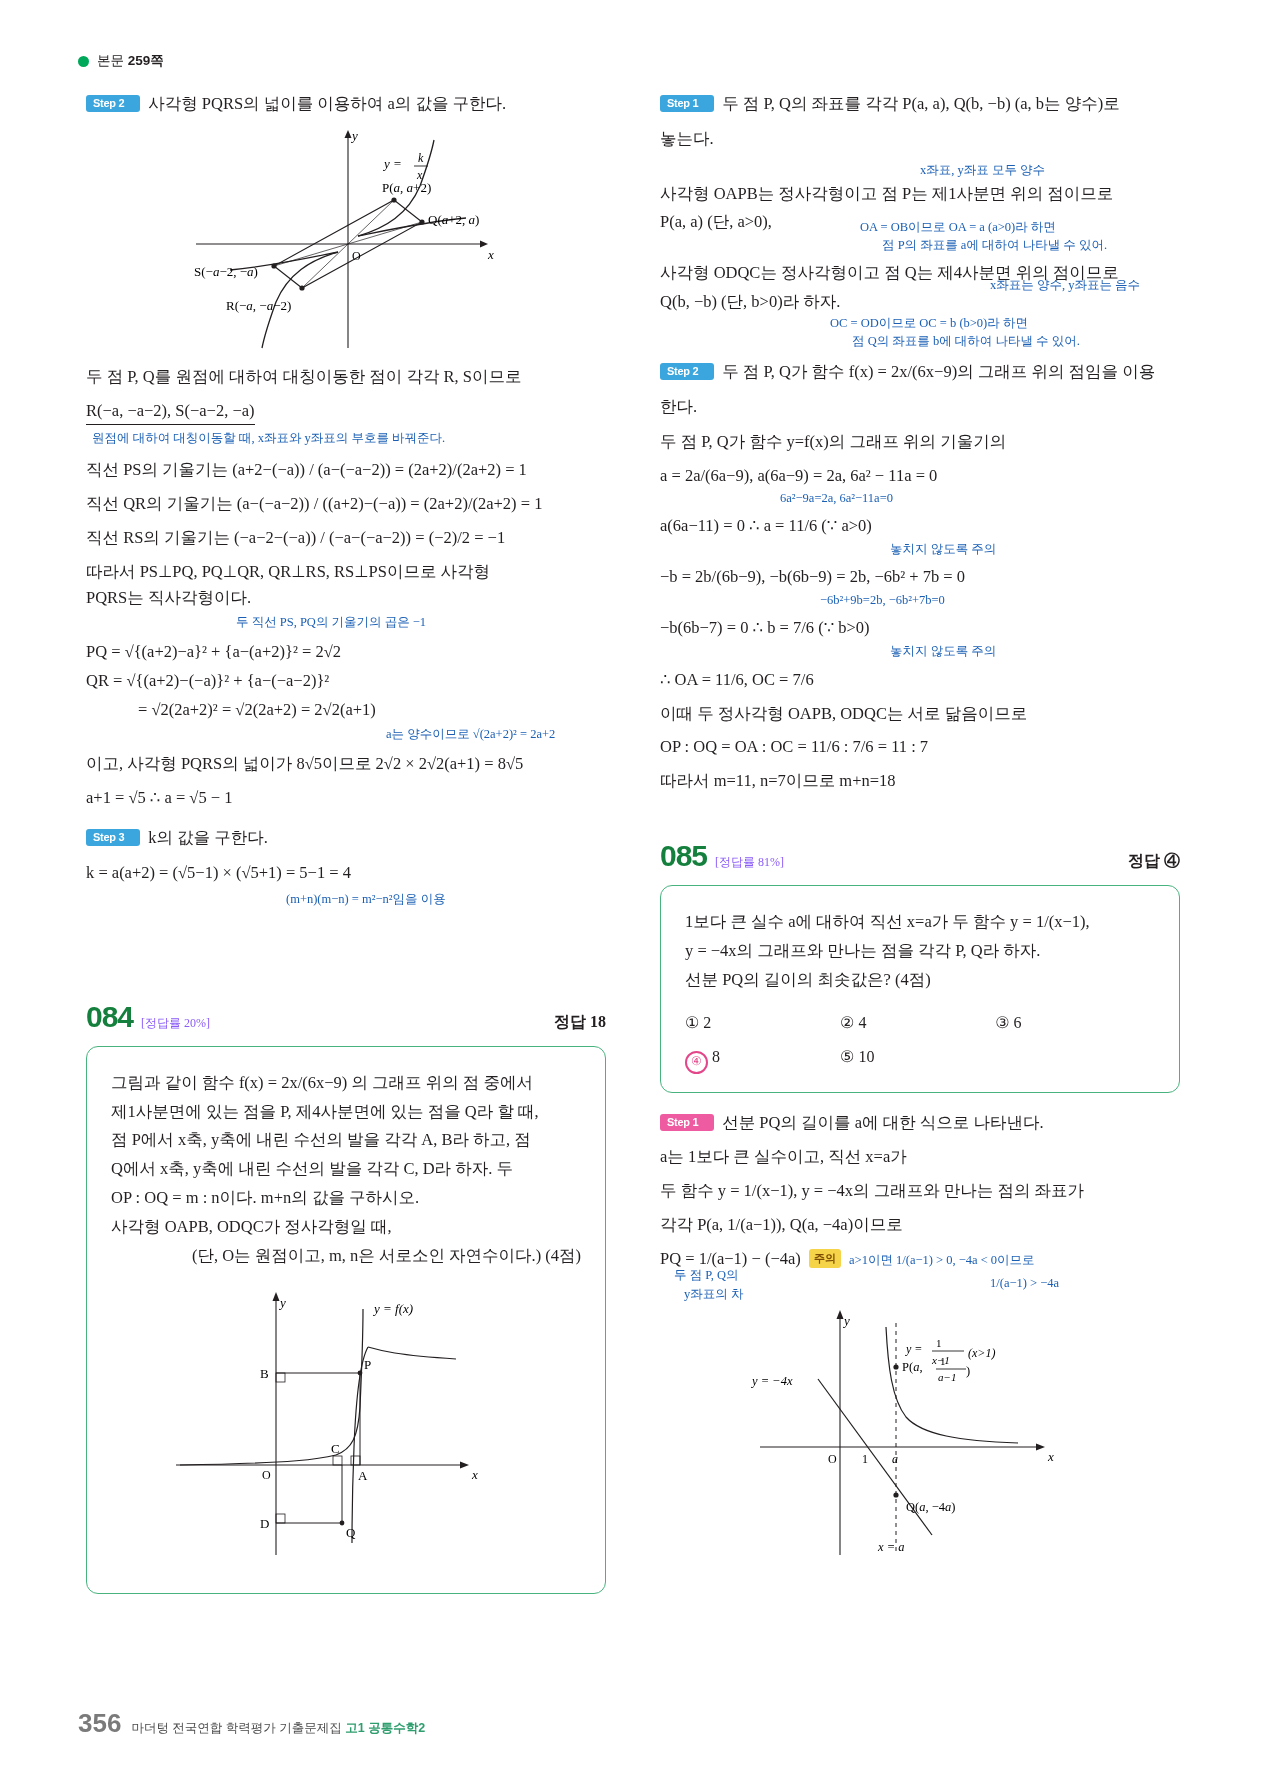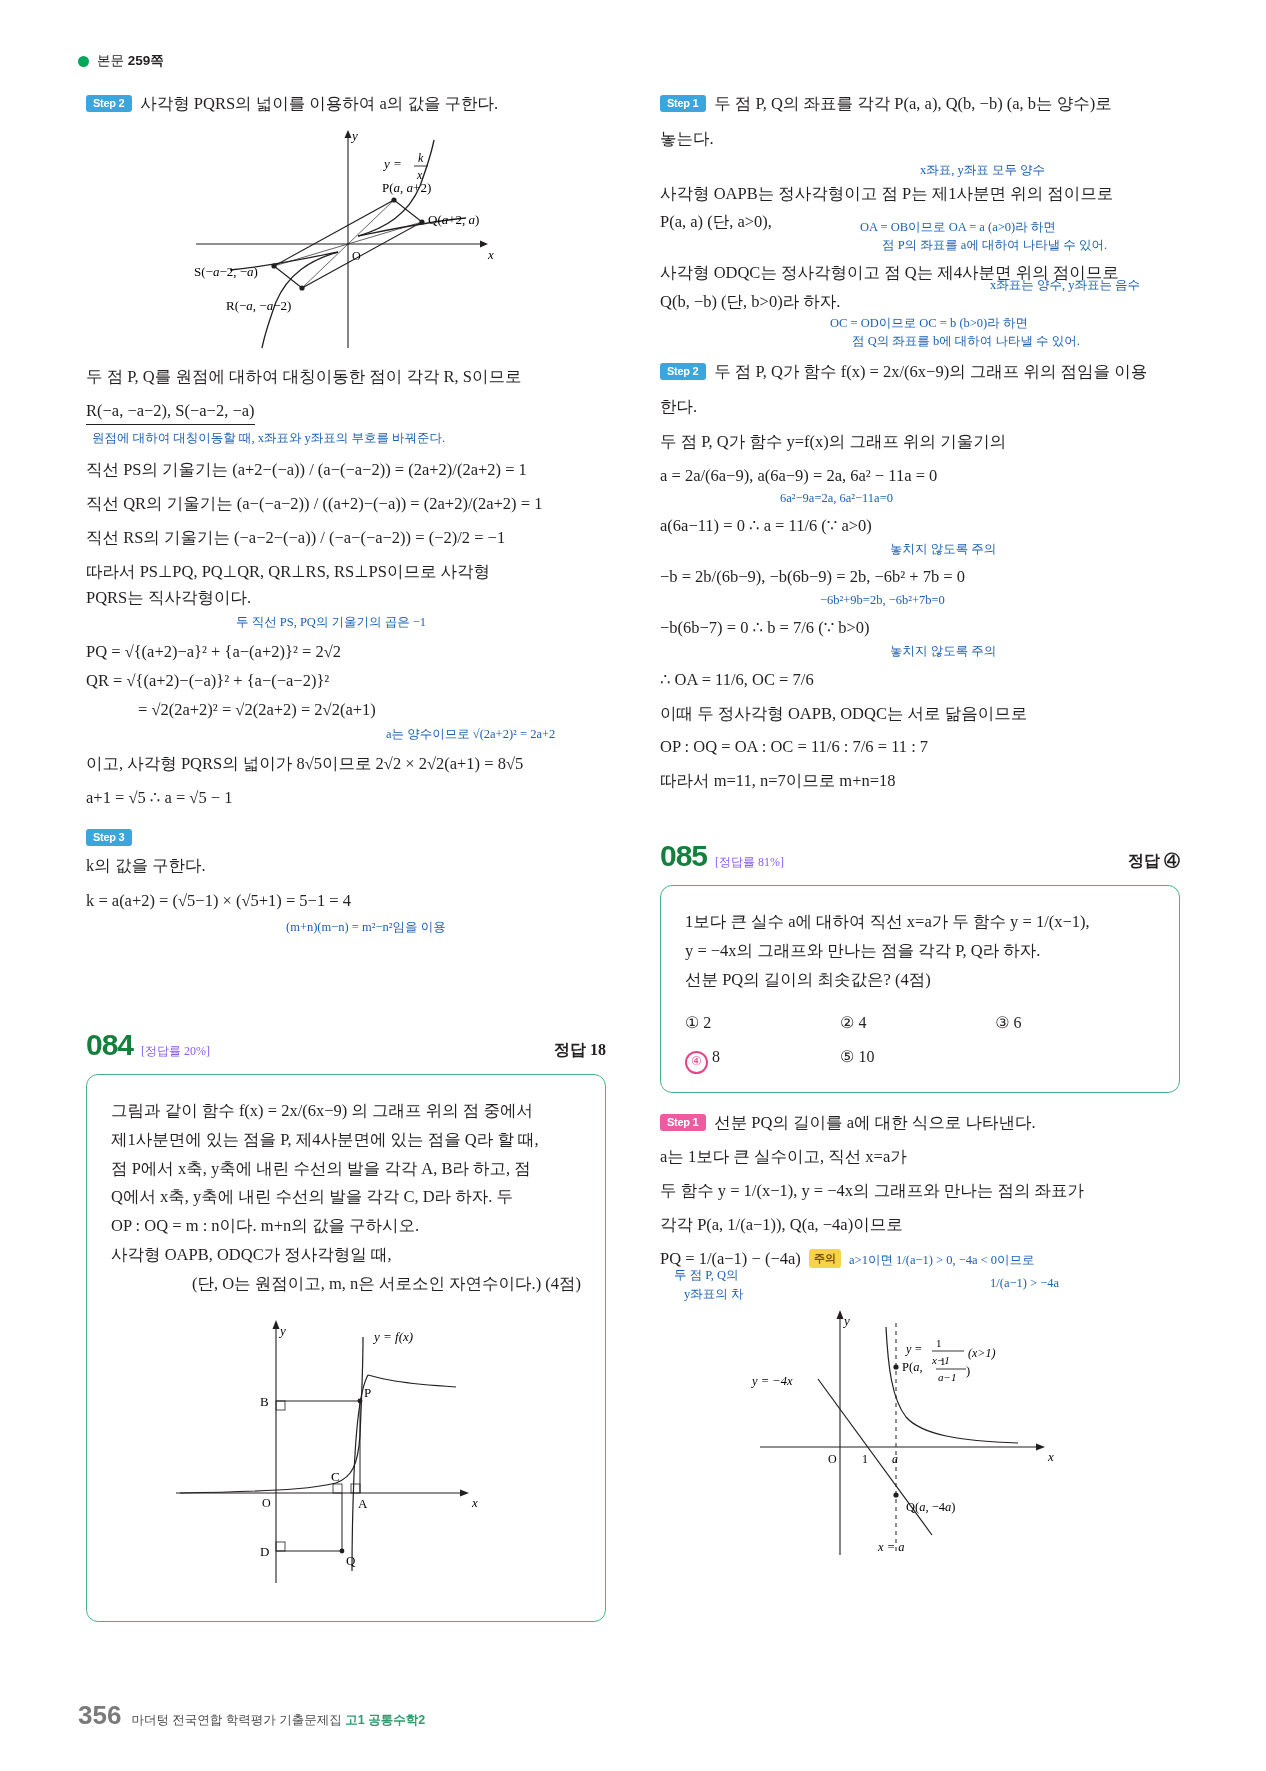--- a/index.html
+++ b/index.html
@@ -24,21 +24,21 @@
   .colL{left:86px;}
   .colR{left:660px;}
 
   
   .stepline{display:flex;align-items:flex-start;gap:8px;margin:0 0 10px 0;}
   .stepbadge{
     flex:0 0 auto;
     background:#3aa6dd;color:#fff;
     font-family:"Liberation Sans",sans-serif;
     font-size:11px;font-weight:bold;
-    border-radius:3px;padding:2px 8px 3px 7px;
+    border-radius:3px;padding:2px 16px 3px 7px;
     line-height:1.1;margin-top:3px;letter-spacing:-.3px;
   }
   .stepbadge.pink{background:#ef5ba1;}
   .steptext{font-size:16.5px;line-height:1.45;}
 
   p.t{font-size:16.5px;line-height:1.62;margin:7px 0;}
 
   .note{color:#1a5fb4;font-size:12.5px;line-height:1.45;}
 
   
@@ -58,21 +58,21 @@
   .circled{display:inline-block;margin-right:4px;}
   .picked{display:inline-block;width:19px;height:19px;border-radius:50%;border:2px solid #e2478a;text-align:center;line-height:16px;font-size:12px;color:#e2478a;margin-right:4px;vertical-align:-3px;}
 
   .tag-warn{
     display:inline-block;background:#f6d44a;color:#7a4b00;
     font-family:"Liberation Sans",sans-serif;font-size:11px;font-weight:bold;
     border-radius:3px;padding:1px 5px;vertical-align:2px;margin:0 4px;
   }
 
   
-  .footer{position:absolute;left:78px;bottom:40px;display:flex;align-items:baseline;gap:10px;}
+  .footer{position:absolute;left:78px;bottom:32px;display:flex;align-items:baseline;gap:10px;}
   .footer .pg{font-family:"Liberation Sans",sans-serif;font-size:26px;font-weight:bold;color:#7a7a7a;}
   .footer .ft{font-family:Liberation Sans, sans-serif;font-size:12.5px;color:#4a4a4a;}
   .footer .ft .g{color:#2f9e6e;font-weight:bold;}
 
   svg{display:block;}
   .figwrap{display:flex;justify-content:center;margin:6px 0 8px 0;}
 </style>
 </head>
 <body>
 
@@ -134,21 +134,21 @@
     <p class="note" style="margin:-6px 0 8px 150px;">두 직선 PS, PQ의 기울기의 곱은 −1</p>
 
     <p class="t" style="margin:2px 0">PQ = √{(a+2)−a}² + {a−(a+2)}² = 2√2</p>
     <p class="t" style="margin:2px 0">QR = √{(a+2)−(−a)}² + {a−(−a−2)}²</p>
     <p class="t" style="margin:2px 0 2px 52px">= √2(2a+2)² = √2(2a+2) = 2√2(a+1)</p>
     <p class="note" style="margin:0 0 8px 300px;">a는 양수이므로 √(2a+2)² = 2a+2</p>
 
     <p class="t">이고, 사각형 PQRS의 넓이가 8√5이므로 2√2 × 2√2(a+1) = 8√5</p>
     <p class="t">a+1 = √5    ∴ a = √5 − 1</p>
 
-    <div class="stepline" style="margin-top:14px;flex-direction:column;">
+    <div class="stepline" style="margin-top:14px;">
       <span class="stepbadge">Step 3</span>
       <span class="steptext">k의 값을 구한다.</span>
     </div>
     <p class="t">k = a(a+2) = (√5−1) × (√5+1) = 5−1 = 4</p>
     <p class="note" style="margin:-4px 0 0 200px;">(m+n)(m−n) = m²−n²임을 이용</p>
 
     
     <div style="margin-top:92px;">
       <div class="qnum">
         <span class="num">084</span>

